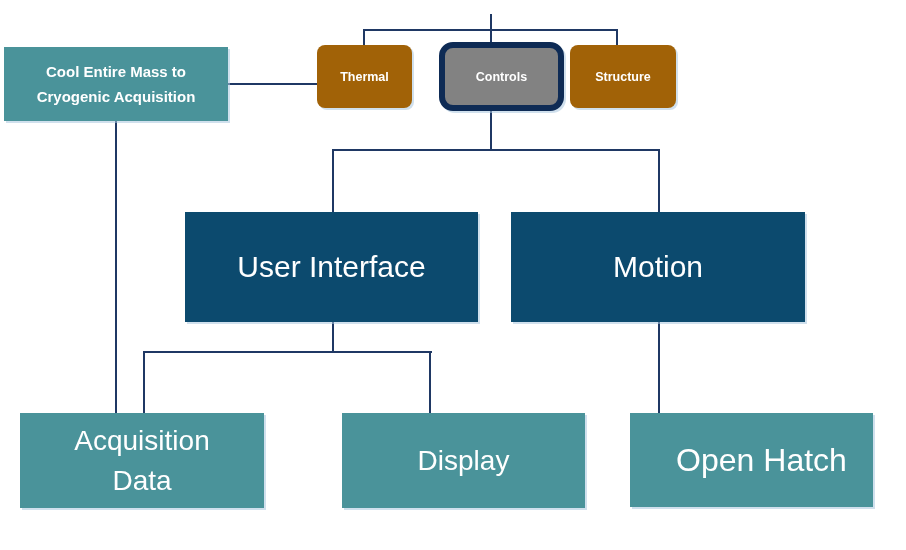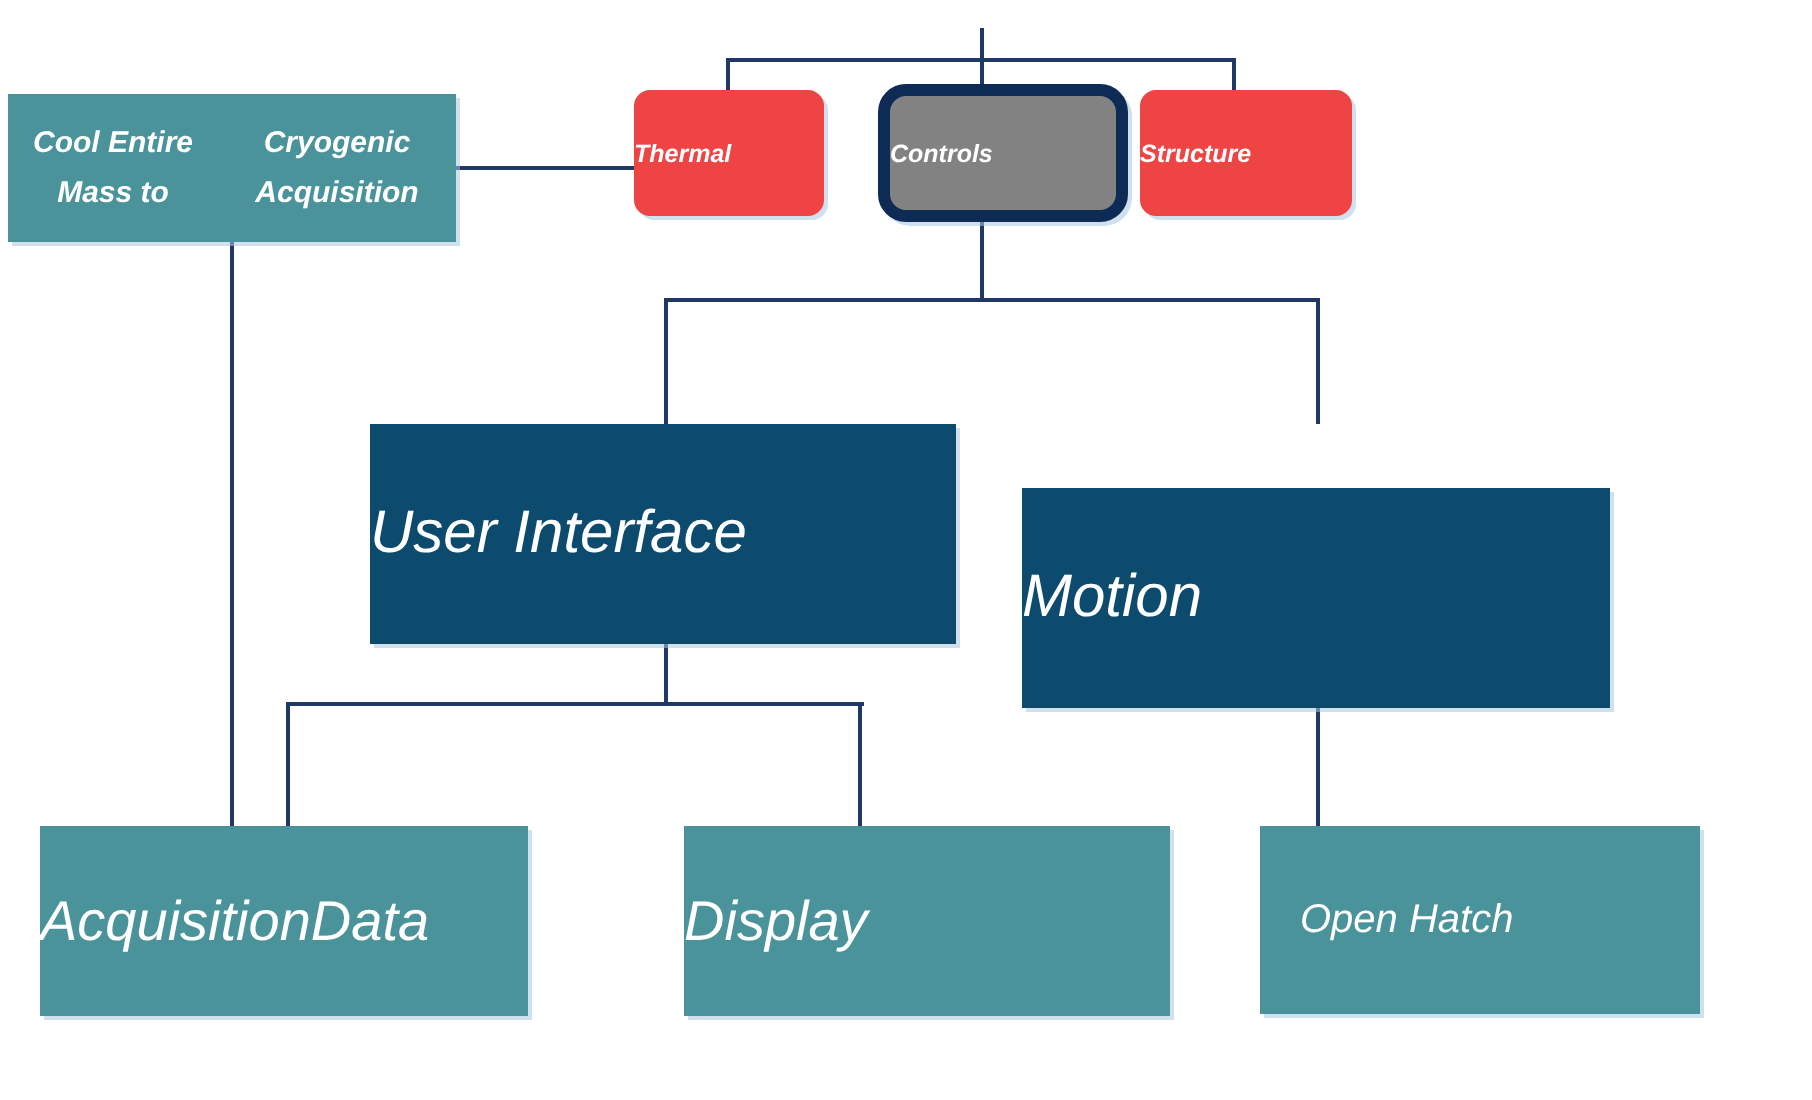--- a/index.html
+++ b/index.html
@@ -24,48 +24,47 @@
   .c-ui-children-h {left:143px;top:351px;width:289px;height:2px;}
   .c-dataacq-drop  {left:143px;top:351px;width:2px;height:62px;}
   .c-dispprop-drop {left:429px;top:351px;width:2px;height:62px;}
   .c-motion-v      {left:658px;top:322px;width:2px;height:91px;}
   .c-coolmass-h    {left:228px;top:83px;width:89px;height:2px;}
   .c-coolmass-v    {left:115px;top:121px;width:2px;height:292px;}
 
   
   .node{
     position:absolute;
-    display:flex;flex-direction:row;
-    align-items:center;
+    display:flex;flex-direction:column;
+    align-items:center;justify-content:center;
     color:#ffffff;text-align:center;
     box-shadow:2px 2px 0 rgba(170,198,222,.55);
     box-sizing:border-box;
-    font-style:italic;
   }
   .teal {background:#4A939A;}
   .navy {background:#0c4a6e;}
-  .gray {background:#ef4444;border-radius:8px;}
+  .gray {background:#a16207;border-radius:8px;}
 
   .n-cool-mass{
     left:4px;top:47px;width:224px;height:74px;
     font-size:15px;font-weight:600;line-height:25px;
   }
   .n-thermal  {left:317px;top:45px;width:95px;height:63px;font-size:12.5px;font-weight:700;}
   .n-structure{left:570px;top:45px;width:106px;height:63px;font-size:12.5px;font-weight:700;}
   .n-controls{
     left:439px;top:42px;width:125px;height:69px;
     background:#828282;
     border:6px solid #0E2B55;border-radius:14px;
     font-size:12.5px;font-weight:700;
   }
   .n-user-interface{left:185px;top:212px;width:293px;height:110px;font-size:30px;}
-  .n-motion        {left:511px;top:212px;width:294px;height:110px;font-size:30px;margin-top:32px;}
+  .n-motion        {left:511px;top:212px;width:294px;height:110px;font-size:30px;}
   .n-data-acquisition  {left:20px; top:413px;width:244px;height:95px;font-size:28px;line-height:40px;}
   .n-display-properties{left:310px;top:413px;width:243px;height:95px;font-size:28px;line-height:40px;margin-left:32px;}
-  .n-open-hatch        {left:630px;top:413px;width:220px;height:94px;font-size:20px;padding-left:20px;}
+  .n-open-hatch        {left:630px;top:413px;width:243px;height:94px;font-size:32px;padding-left:20px;}
   .line{display:block;}
 </style>
 </head>
 <body>
 
 <div class="canvas">
 
   <div class="conn c-top-stub"></div>
   <div class="conn c-top-h"></div>
   <div class="conn c-thermal-drop"></div>

